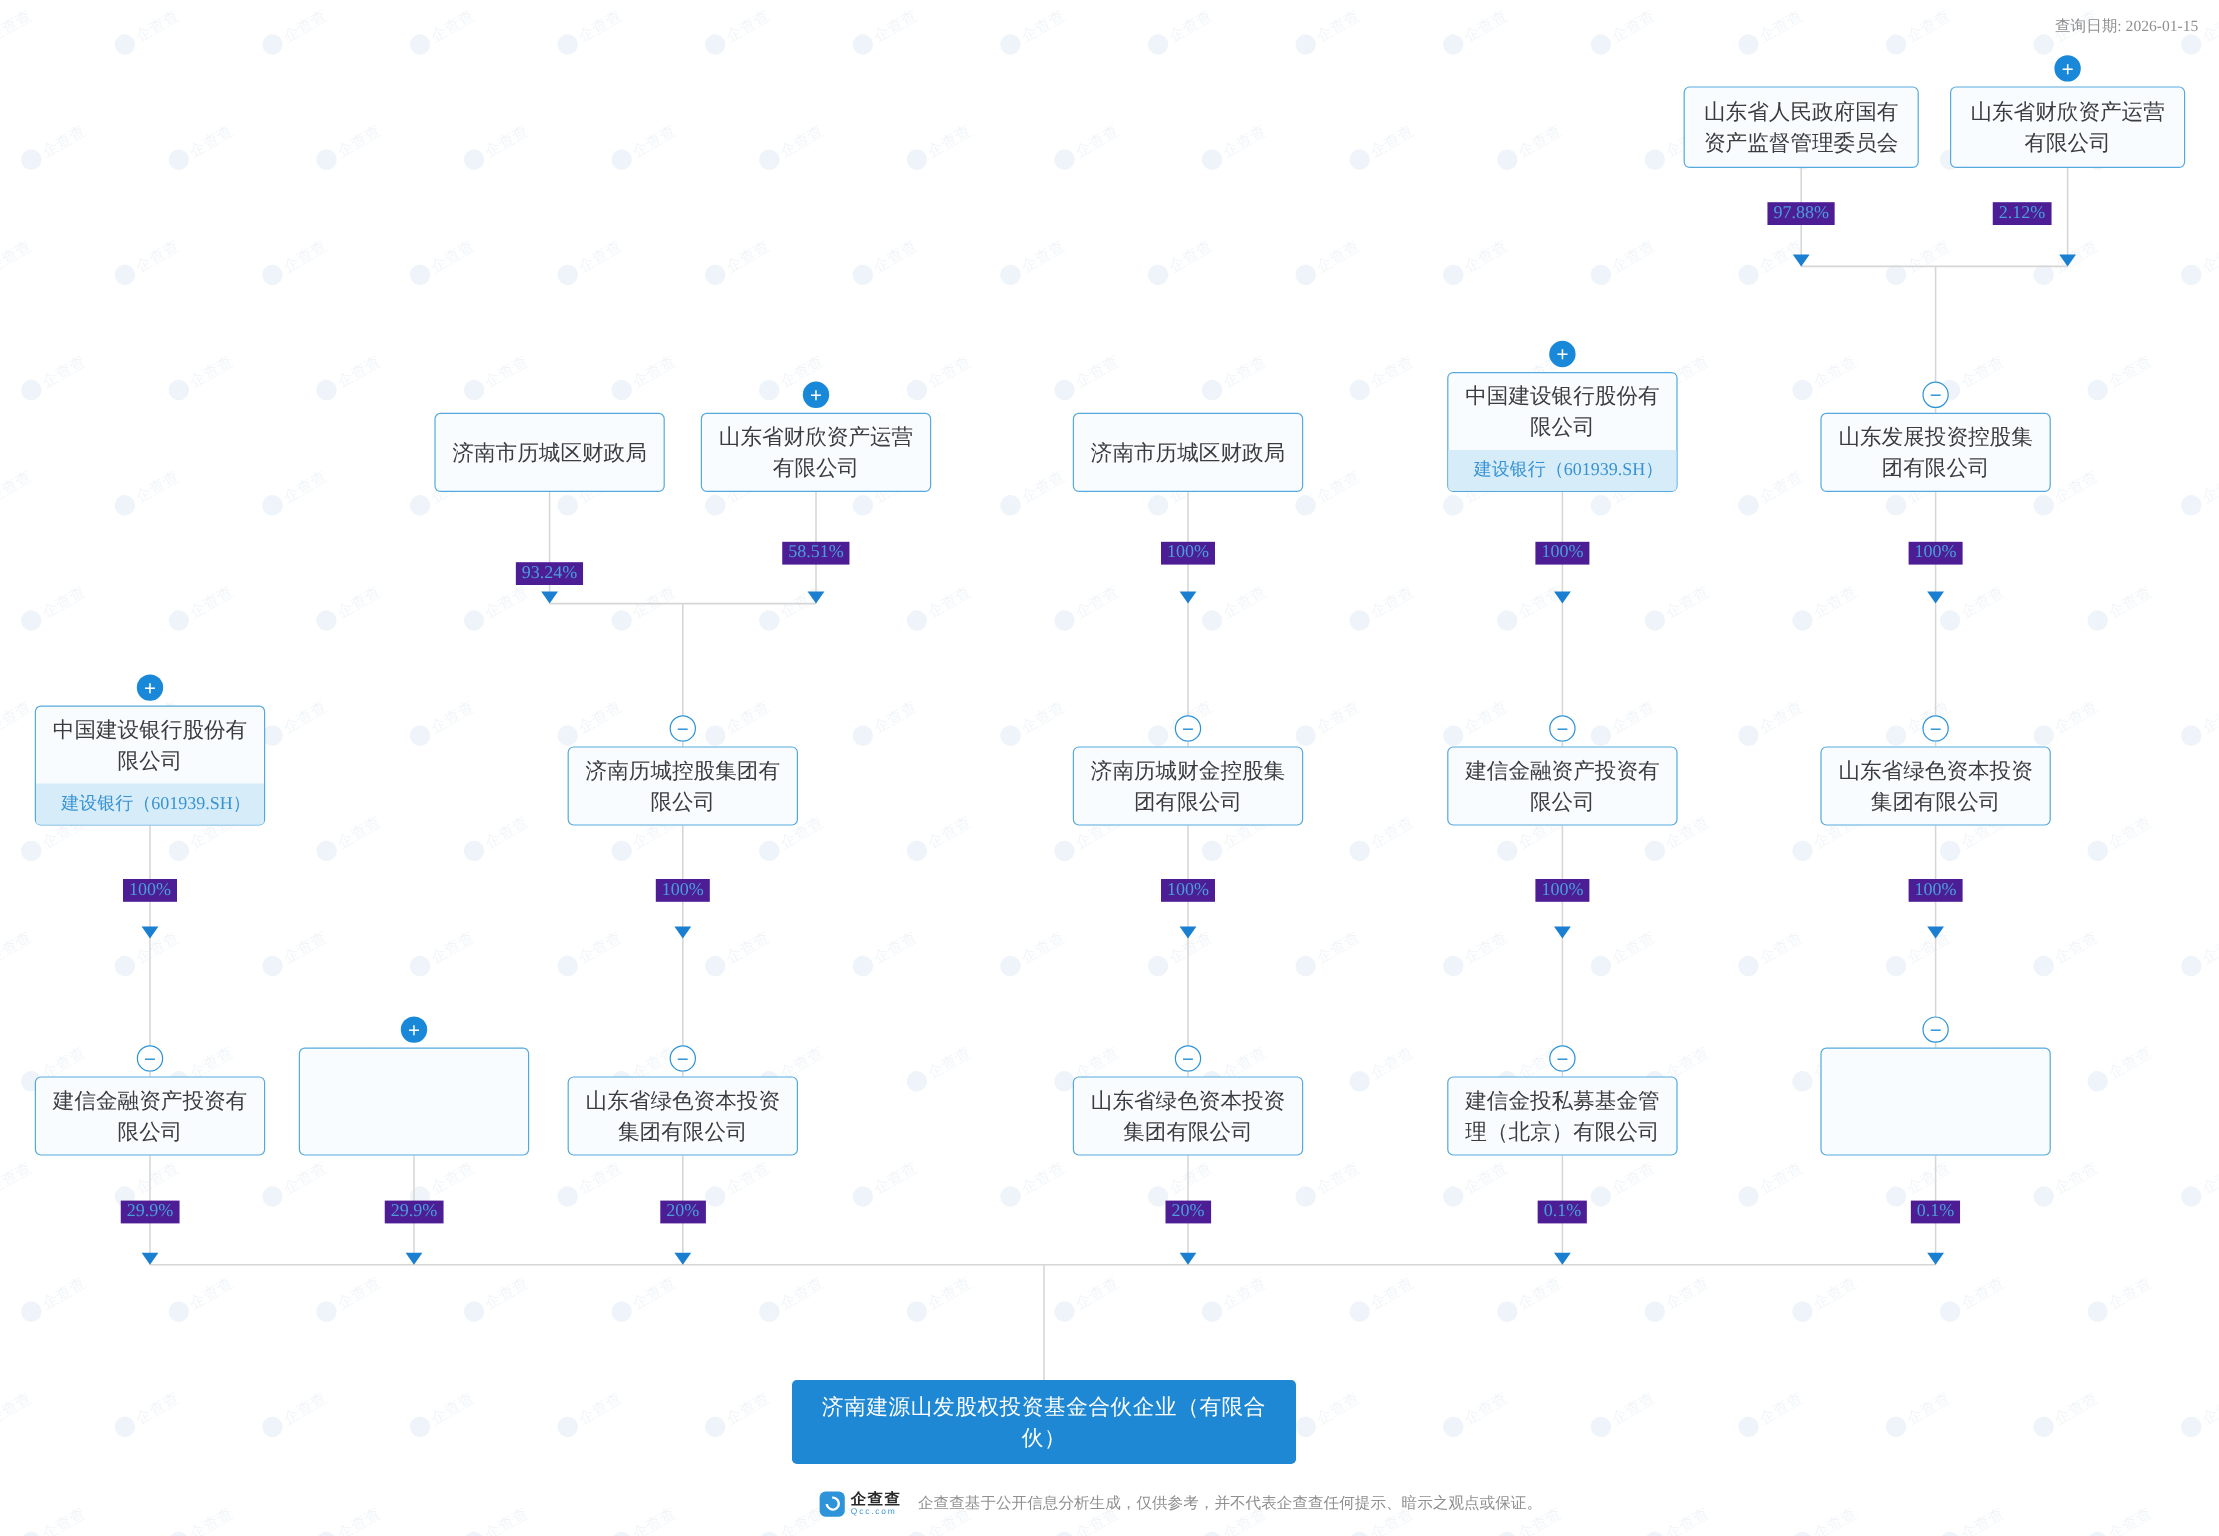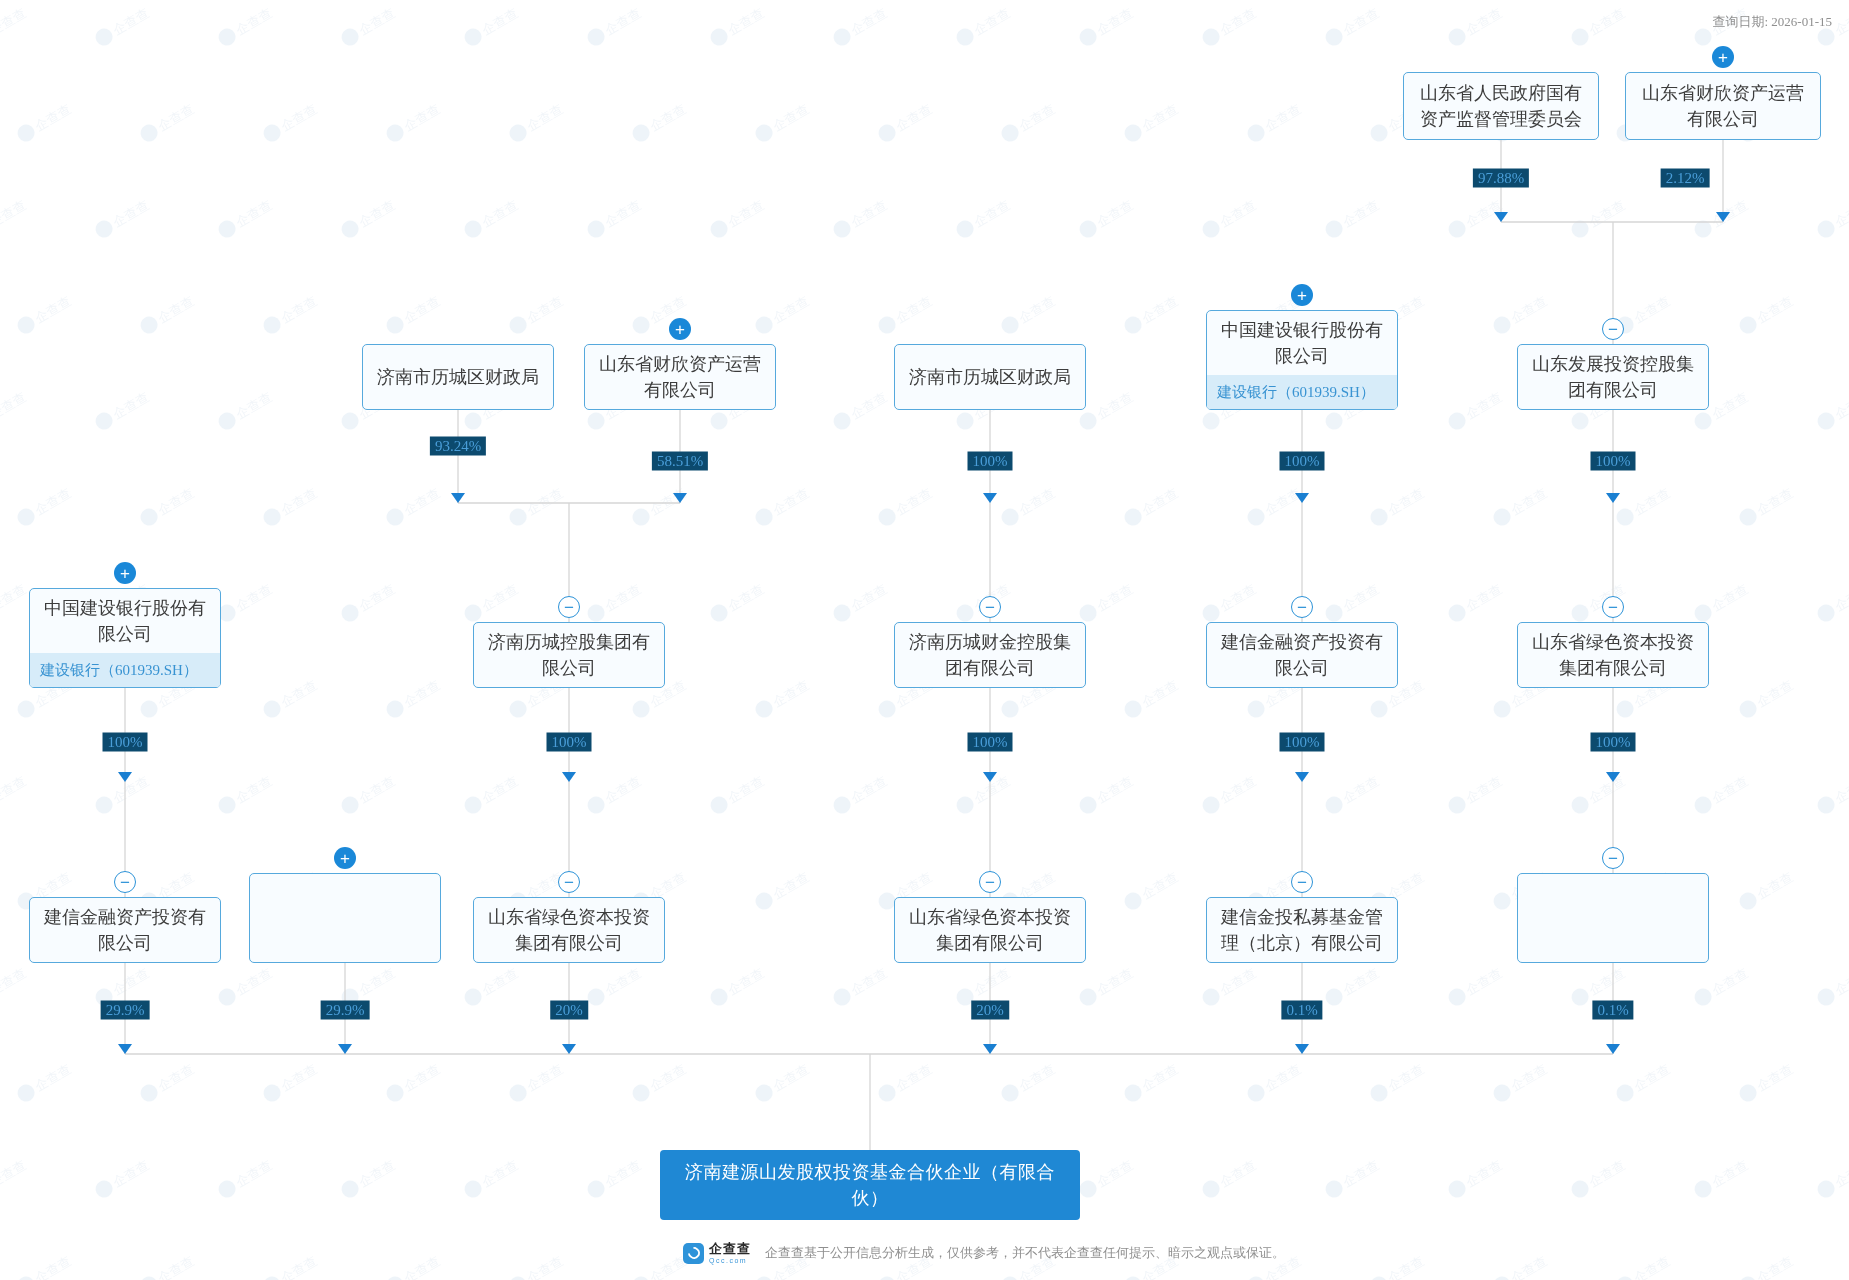--- a/index.html
+++ b/index.html
@@ -20,30 +20,30 @@
   svg.edges{position:absolute;left:0;top:0;z-index:1;}
   .query-date{position:absolute;top:13px;right:17px;z-index:3;color:var(--muted);
       font-size:13px;font-family:"Liberation Serif",serif;}
   .node{position:absolute;z-index:2;box-sizing:border-box;border:1.5px solid var(--node-border);
       border-radius:5px;background:var(--node-bg);color:var(--text);font-size:18px;
       line-height:26px;display:flex;align-items:center;justify-content:center;
       text-align:center;padding:3px 9px;}
   .node.has-stock{flex-direction:column;padding:0;align-items:stretch;}
   .node.has-stock .main{flex:1;display:flex;align-items:center;justify-content:center;padding:2px 9px;}
   .node .stock{background:var(--stock-bg);color:var(--stock-text);font-size:15px;line-height:20px;
-      text-align:left;padding:7px 0 7px 10px;border-radius:0 0 3px 3px;
+      text-align:center;padding:7px 0 7px 10px;border-radius:0 0 3px 3px;
       font-family:"Liberation Serif",serif;}
   .node.target{background:var(--target-bg);border:none;color:#fff;font-size:18px;
       letter-spacing:.5px;border-radius:4px;}
   .badge{position:absolute;left:50%;top:-27px;transform:translateX(-50%);width:22px;height:22px;
       border-radius:50%;box-sizing:border-box;display:flex;align-items:center;justify-content:center;
       font-size:17px;line-height:1;z-index:4;}
   .badge.plus{background:var(--plus-bg);color:#fff;}
   .badge.minus{background:#fff;border:1.5px solid var(--minus-border);color:var(--minus-border);}
-  .pct{position:absolute;z-index:2;transform:translate(-50%,-50%);background:#0c4a6e;
+  .pct{position:absolute;z-index:2;transform:translate(-50%,-50%);background:#4c1d95;
       padding:1px 5px;color:var(--pct);font-size:15px;font-family:"Liberation Serif",serif;
       white-space:nowrap;}
   .footer{position:absolute;left:683px;top:1242px;z-index:3;display:flex;align-items:center;}
   .qcc-logo{width:21px;height:21px;border-radius:5px;background:#2e93d9;position:relative;flex:0 0 auto;}
   .qcc-logo::after{content:"";position:absolute;left:4.5px;top:4.5px;width:8px;height:8px;
       border:2px solid #fff;border-radius:50%;border-left-color:transparent;transform:rotate(40deg);}
   .brand{margin-left:5px;display:flex;flex-direction:column;line-height:1;}
   .brand .cn{font-size:13px;font-weight:bold;color:#2a2a2a;letter-spacing:1px;}
   .brand .en{font-size:7px;color:#3b97d8;letter-spacing:1.5px;margin-top:2px;}
   .disclaimer{margin-left:14px;font-size:13px;color:var(--muted);}
@@ -387,21 +387,21 @@
         <div class="badge minus">−</div>
       </div>
       <div class="node" style="left: 1517px; top: 873px; width: 192px; height: 90px;">
         <div class="badge minus">−</div>
       </div>
       <div class="node target" style="left: 660px; top: 1150px; width: 420px; height: 70px;">
         <span>济南建源山发股权投资基金合伙企业（有限合伙）</span>
       </div>
       <div class="pct" style="left: 1501px; top: 178px;">97.88%</div>
       <div class="pct" style="left: 1685px; top: 178px;">2.12%</div>
-      <div class="pct" style="left: 458px; top: 446px;">93.24%</div>
+      <div class="pct" style="left: 458px; top: 478px;">93.24%</div>
       <div class="pct" style="left: 680px; top: 461px;">58.51%</div>
       <div class="pct" style="left: 990px; top: 461px;">100%</div>
       <div class="pct" style="left: 1302px; top: 461px;">100%</div>
       <div class="pct" style="left: 1613px; top: 461px;">100%</div>
       <div class="pct" style="left: 125px; top: 742px;">100%</div>
       <div class="pct" style="left: 569px; top: 742px;">100%</div>
       <div class="pct" style="left: 990px; top: 742px;">100%</div>
       <div class="pct" style="left: 1302px; top: 742px;">100%</div>
       <div class="pct" style="left: 1613px; top: 742px;">100%</div>
       <div class="pct" style="left: 125px; top: 1010px;">29.9%</div>

